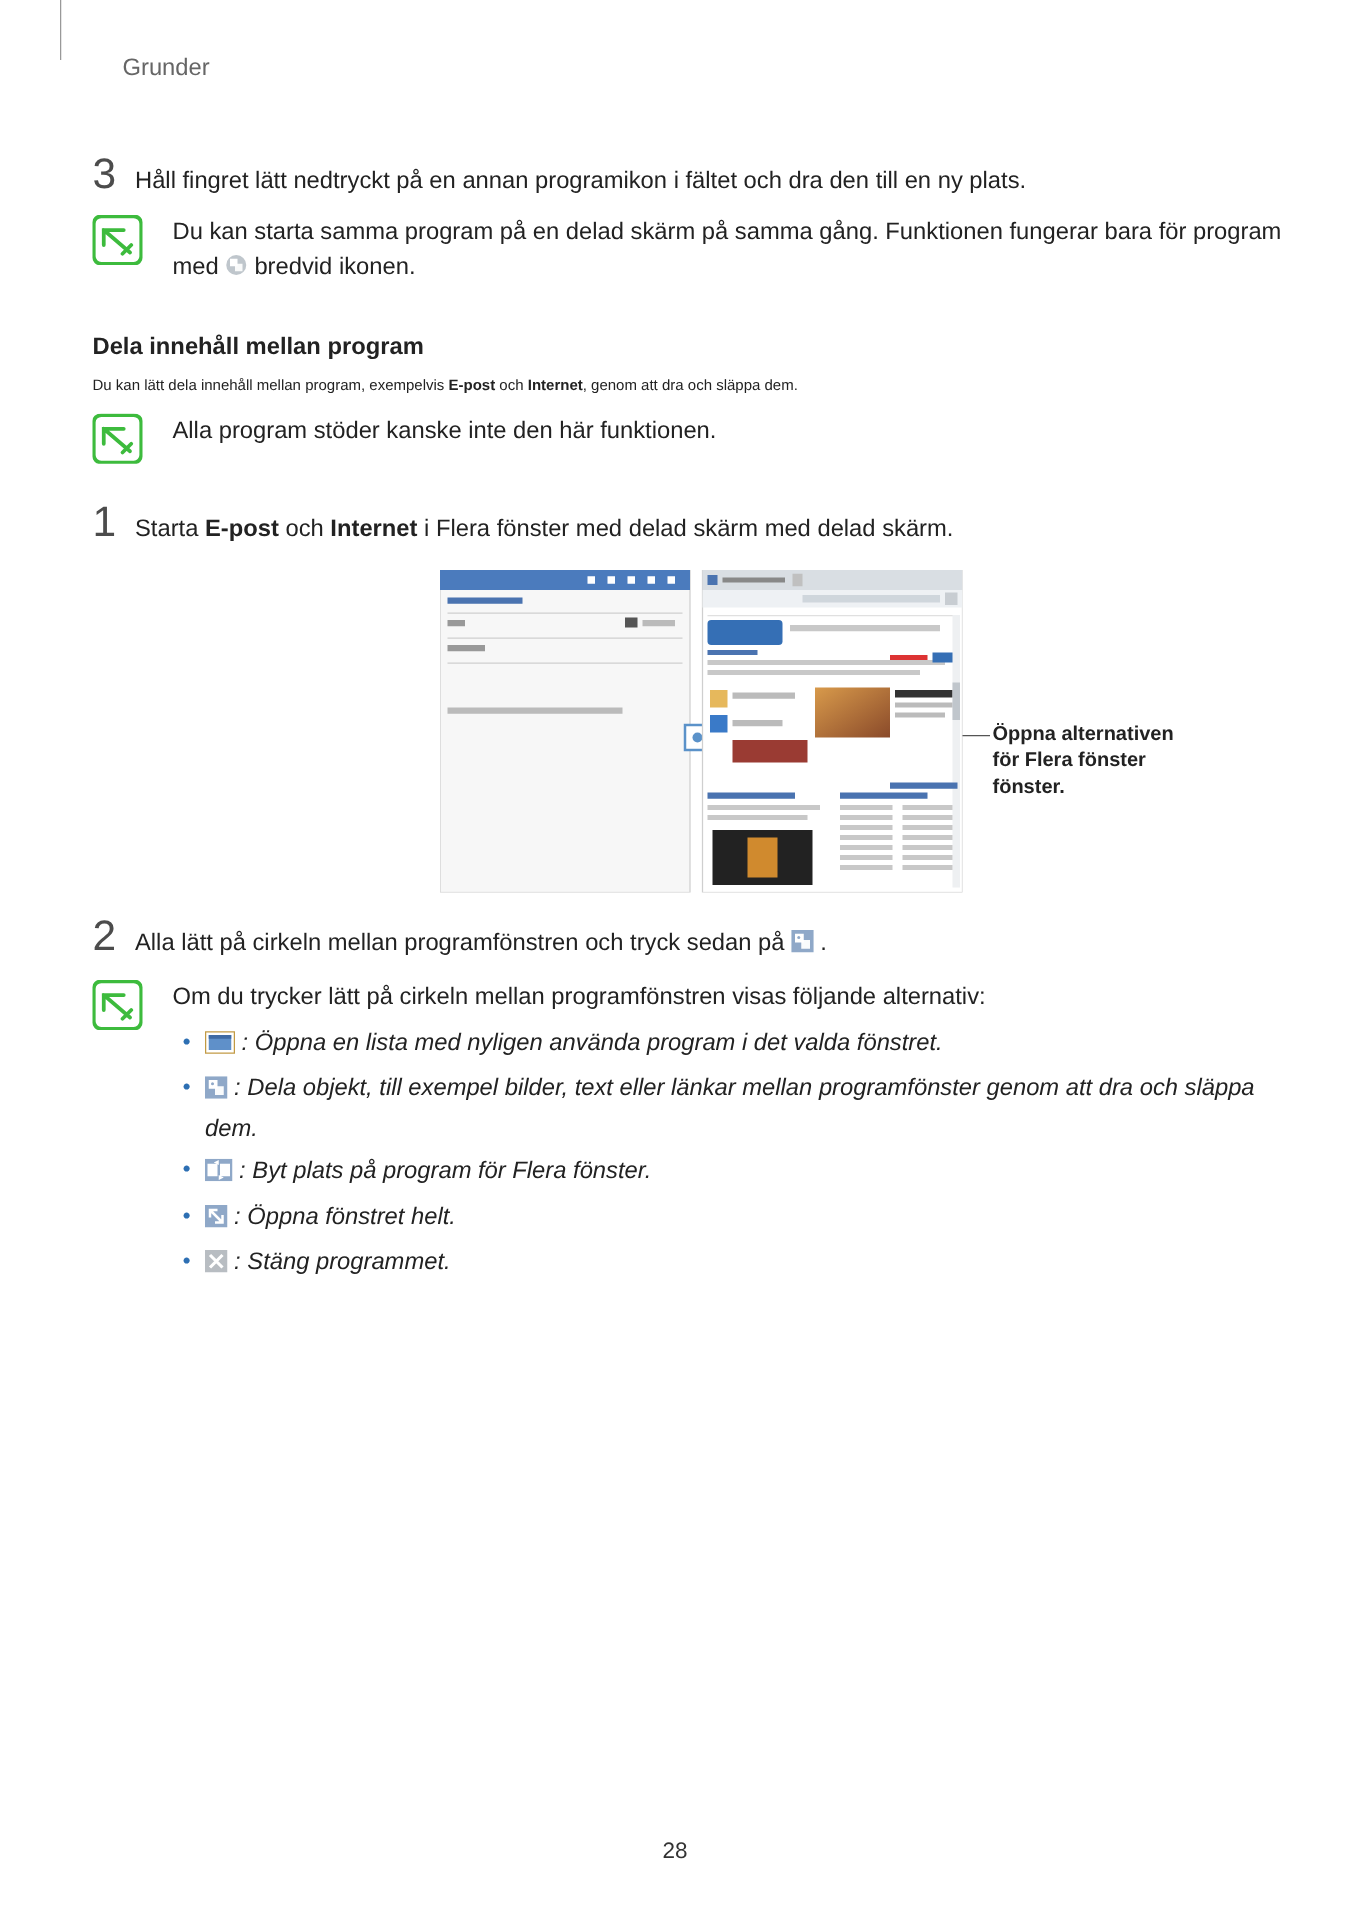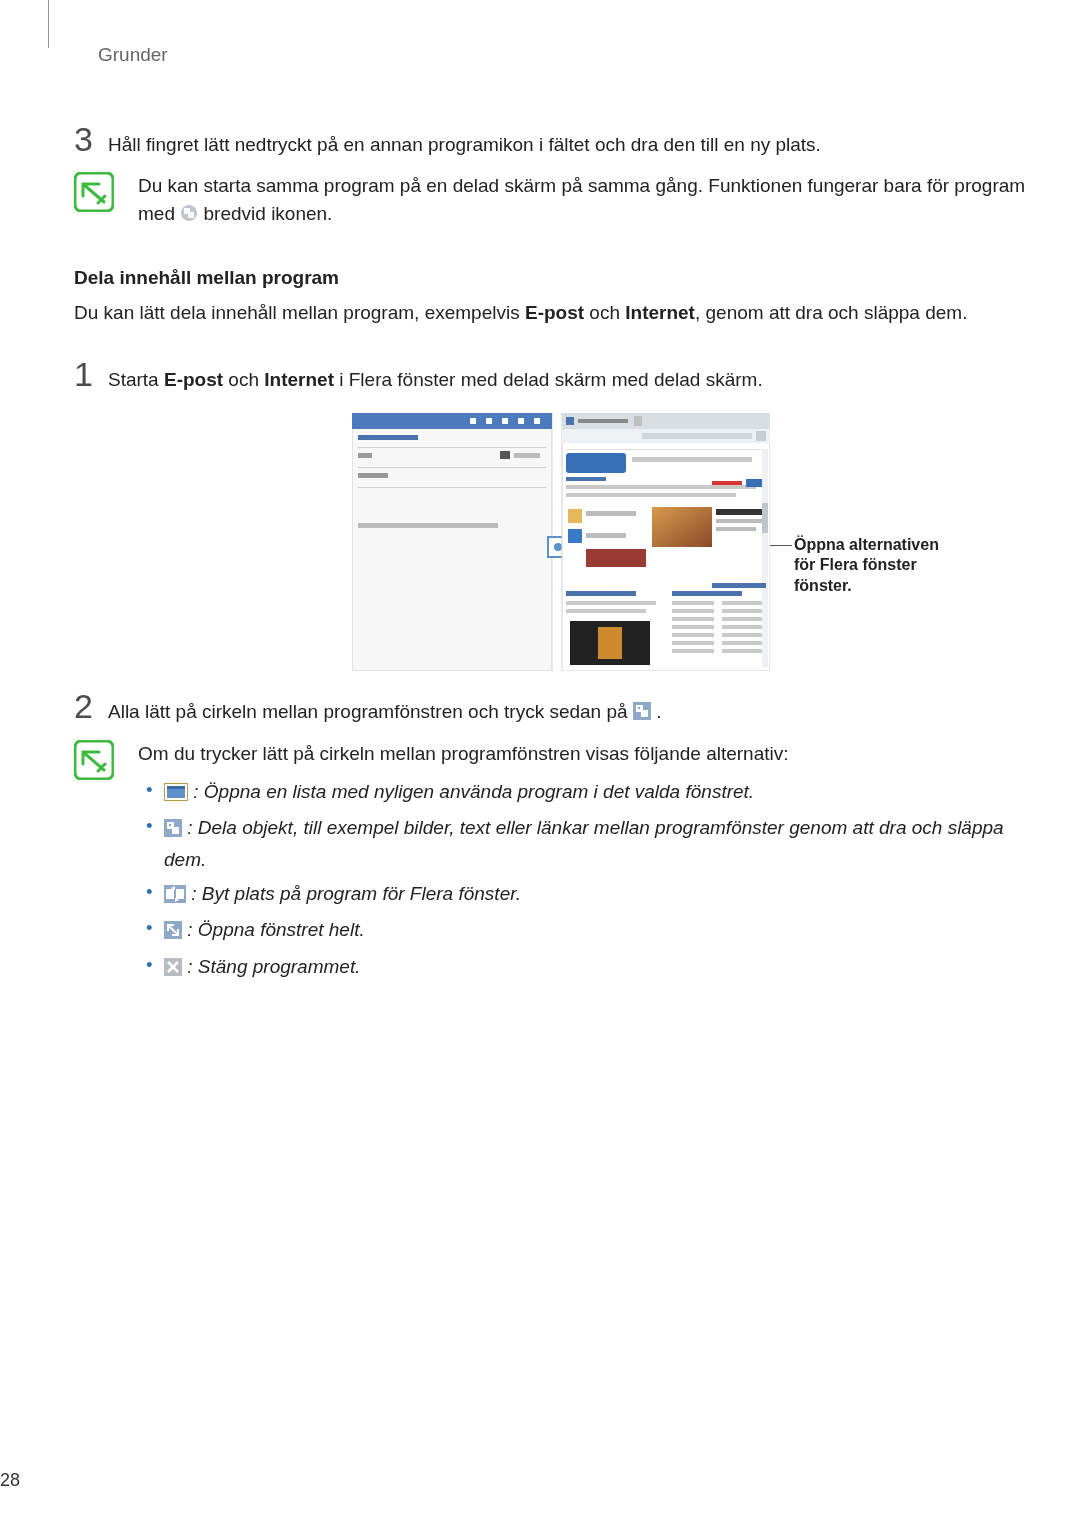--- a/index.html
+++ b/index.html
@@ -61,21 +61,21 @@
 .note-text {
   font-size: 19px;
   line-height: 1.5;
 }
 .section-title {
   font-size: 19px;
   font-weight: 600;
   margin: 36px 0 10px 0;
 }
 .body-para {
-  font-size: 19px;
+  font-size: 12px;
   line-height: 1.5;
   margin: 6px 0 14px 0;
 }
 .body-para b { font-weight: 600; }
 .figure-wrap {
   position: relative;
   margin: 18px auto 18px auto;
   width: 780px;
   height: 258px;
 }
@@ -129,20 +129,21 @@
 }
 .inline-icon {
   display: inline-block;
   vertical-align: -2px;
 }
 .page-num {
   position: absolute;
   bottom: 36px;
   left: 0;
   width: 100%;
+  text-align: center;
   font-size: 18px;
   color: #333;
 }
 </style>
 </head>
 <body>
 
 <div class="page">
   <div class="vrule"></div>
   <div class="running-head">Grunder</div>
@@ -171,20 +172,29 @@
       <span> bredvid ikonen.</span>
     </div>
   </div>
 
   <div class="section-title">Dela innehåll mellan program</div>
 
   <div class="body-para">
     <span>Du kan lätt dela innehåll mellan program, exempelvis </span><b>E-post</b><span> och </span><b>Internet</b><span>, genom att dra och släppa dem.</span>
   </div>
 
+  <div class="note-row">
+    <span class="note-icon">
+      <svg viewBox="0 0 40 40" width="40" height="40">
+        <rect x="1" y="1" width="38" height="38" rx="6" ry="6" fill="none" stroke="#3dbb3d" stroke-width="3"></rect>
+        <path d="M9 24 L9 12 L25 12 M9 12 L30 30 M24 31 L31 24" stroke="#3dbb3d" stroke-width="3" fill="none" stroke-linecap="round"></path>
+      </svg>
+    </span>
+    <div class="note-text">Alla program stöder kanske inte den här funktionen.</div>
+  </div>
 
   <div class="step-row" style="margin-top:30px">
     <div class="step-num">1</div>
     <div class="step-text">
       <span>Starta </span><b>E-post</b><span> och </span><b>Internet</b><span> i Flera fönster med delad skärm med delad skärm.</span>
     </div>
   </div>
 
   <div class="figure-wrap">
     <span class="figure-shot">

